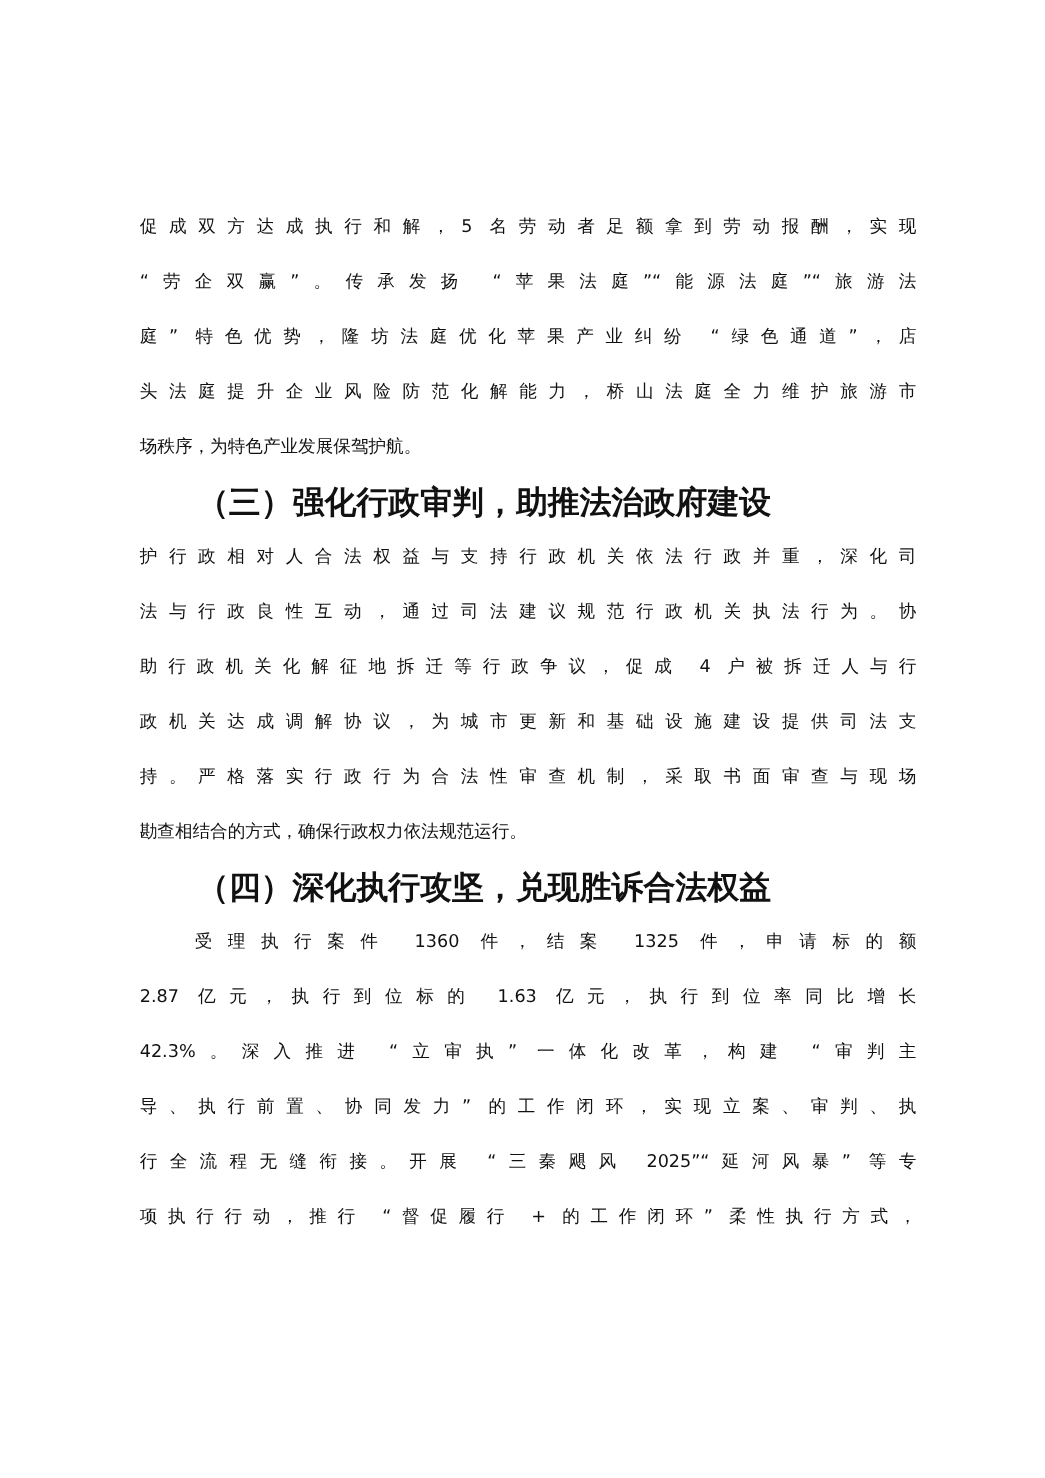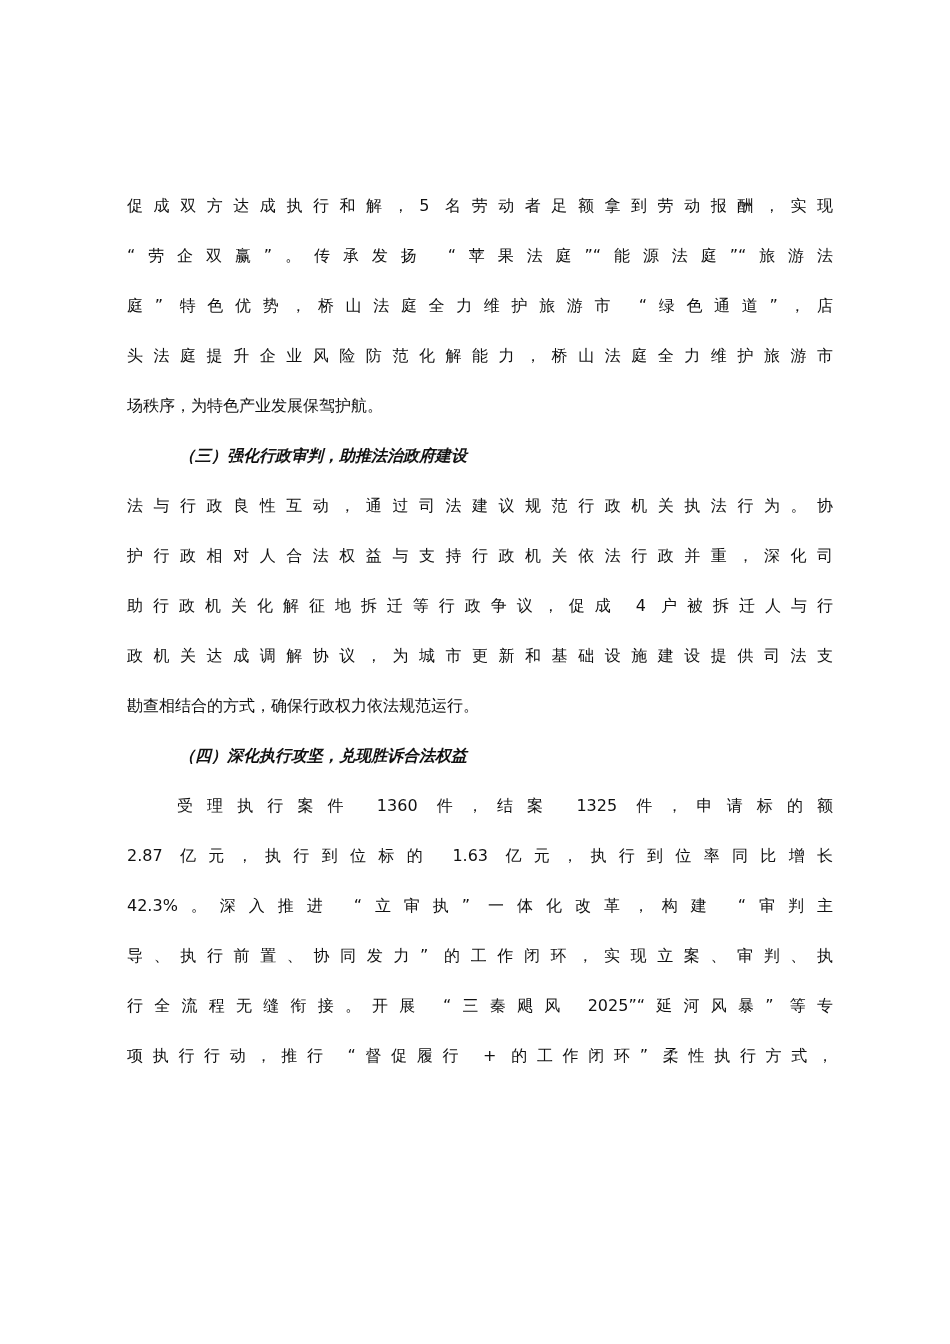--- a/index.html
+++ b/index.html
@@ -32,48 +32,48 @@
     }
     .line.last {
       text-align-last: left;
     }
     .line.indent {
       padding-left: 50px;
     }
     .heading {
       height: 50px;
       line-height: 50px;
-      font-size: 16px;
+      font-size: 29px;
       font-weight: bold;
       white-space: nowrap;
       padding-left: 52px;
       text-align-last: left;
-      font-style: italic;
     }
   </style>
 </head>
 <body>
 
 <div class="page">
 
   <div>
     <div class="line">促成双方达成执行和解，5 名劳动者足额拿到劳动报酬，实现</div>
     <div class="line">“劳企双赢”。传承发扬 “苹果法庭”“能源法庭”“旅游法</div>
-    <div class="line">庭” 特色优势，桥山法庭全力维护旅游市 “绿色通道”，店</div>
+    <div class="line">庭” 特色优势，隆坊法庭优化苹果产业纠纷 “绿色通道”，店</div>
     <div class="line">头法庭提升企业风险防范化解能力，桥山法庭全力维护旅游市</div>
     <div class="line last">场秩序，为特色产业发展保驾护航。</div>
   </div>
 
   <div class="heading">（三）强化行政审判，助推法治政府建设</div>
 
   <div>
+    <div class="line">护行政相对人合法权益与支持行政机关依法行政并重，深化司</div>
     <div class="line">法与行政良性互动，通过司法建议规范行政机关执法行为。协</div>
-    <div class="line">护行政相对人合法权益与支持行政机关依法行政并重，深化司</div>
     <div class="line">助行政机关化解征地拆迁等行政争议，促成 4 户被拆迁人与行</div>
     <div class="line">政机关达成调解协议，为城市更新和基础设施建设提供司法支</div>
+    <div class="line">持。严格落实行政行为合法性审查机制，采取书面审查与现场</div>
     <div class="line last">勘查相结合的方式，确保行政权力依法规范运行。</div>
   </div>
 
   <div class="heading">（四）深化执行攻坚，兑现胜诉合法权益</div>
 
   <div>
     <div class="line indent">受理执行案件 1360 件，结案 1325 件，申请标的额</div>
     <div class="line">2.87 亿元，执行到位标的 1.63 亿元，执行到位率同比增长</div>
     <div class="line">42.3%。深入推进 “立审执” 一体化改革，构建 “审判主</div>
     <div class="line">导、执行前置、协同发力” 的工作闭环，实现立案、审判、执</div>

